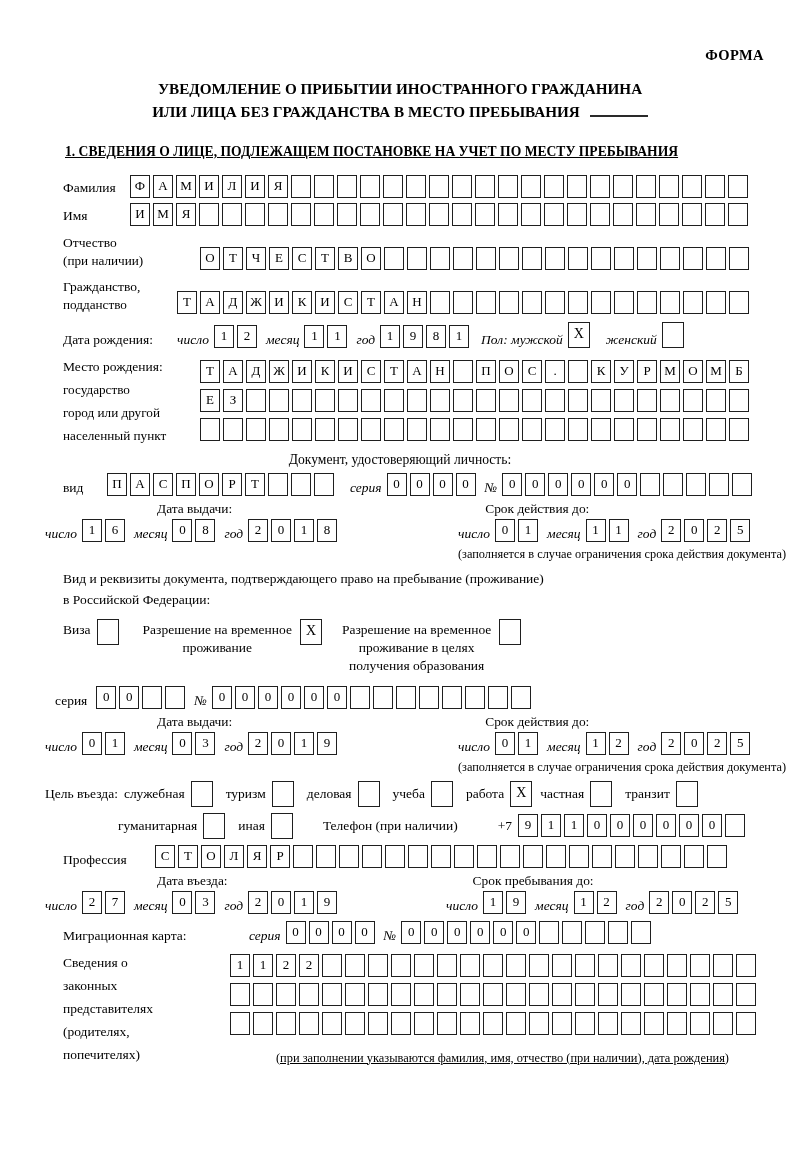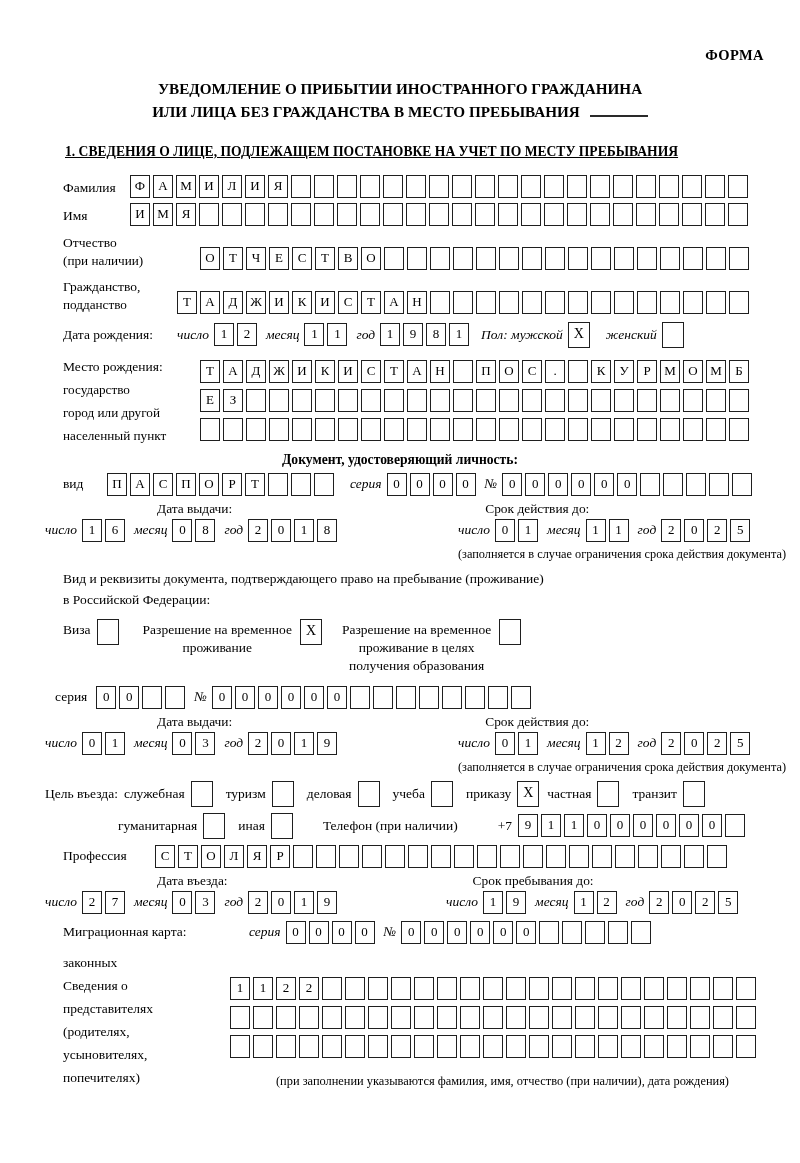--- a/index.html
+++ b/index.html
@@ -8,43 +8,43 @@
     font-family:"Liberation Serif","DejaVu Serif",serif;font-size:13.5px;
   }
   .page{position:relative;padding-top:34px;}
   .docref{margin-left:612px;font-size:12.6px;line-height:1.42;}
   .docref .part2{margin-top:5px;}
   .forma{text-align:right;padding-right:36px;font-weight:bold;font-size:14.5px;margin-top:13px;letter-spacing:.4px;}
   .title{text-align:center;font-weight:bold;font-size:15.2px;margin-top:14px;line-height:1.5;}
   .uline{display:inline-block;width:58px;border-bottom:2px solid #2a2a2a;height:.9em;margin-left:10px;}
   .sec{margin:20px 0 15px 65px;font-weight:bold;font-size:13.6px;text-decoration:underline;}
   .row{display:flex;align-items:flex-end;margin:0 0 5px 63px;}
-  .dl{align-items:center;margin-left:45px;}
+  .dl{margin-left:45px;}
   .flabel{flex-shrink:0;padding-top:3px;line-height:1.35;}
   .sub{font-size:13.2px;}
   .cells{display:flex;gap:3px;flex-wrap:nowrap;}
   .cell{box-sizing:border-box;flex-shrink:0;width:20px;height:23px;border:1.6px solid #1f1f1f;
         text-align:center;font-size:13px;line-height:19px;background:#fff;}
   .chk{width:22px;height:26px;line-height:22px;font-size:14px;}
   .glue{margin:0 5px 0 9px;white-space:nowrap;font-style:italic;}
   .dline .glue:first-child{margin-left:0;}
   .vstack{display:flex;flex-direction:column;}
   .vstack .cells{margin-bottom:6px;}
   .dhdr{display:flex;margin-left:45px;font-size:13.4px;margin-bottom:2px;align-items:flex-end;}
   .note{text-align:right;padding-right:14px;font-size:12.3px;margin-top:3px;margin-bottom:6px;}
   .intro{margin-left:63px;line-height:1.6;}
   .optrow{display:flex;align-items:flex-start;margin:6px 0 10px 63px;}
   .opt{display:flex;align-items:flex-start;}
   .olines{text-align:center;line-height:1.35;padding-top:4px;}
   .opt .cells{margin-left:8px;margin-top:2px;}
   .prow{display:flex;align-items:center;margin:0 0 6px 45px;}
   .prow .pl{margin-right:6px;white-space:nowrap;}
   .prow .cells{margin-right:13px;}
-  .cnote{font-size:12.4px;text-align:center;margin-top:10px;width:545px;}
-  .heading-c{text-align:center;font-weight:bold;font-size:13.6px;margin:2px 0 5px 0;}
+  .cnote{font-size:12.4px;text-align:center;margin-top:10px;width:545px;text-decoration:underline;}
+  .heading-c{text-align:center;font-weight:normal;font-size:13.6px;margin:2px 0 5px 0;}
 </style>
 </head>
 <body>
 
 <div class="page">
 
 
   <div class="forma">ФОРМА</div>
 
   <div class="title">
@@ -499,21 +499,21 @@
         <span class="cell chk"></span>
       </span>
     <span class="pl">деловая</span>
     <span class="cells">
         <span class="cell chk"></span>
       </span>
     <span class="pl">учеба</span>
     <span class="cells">
         <span class="cell chk"></span>
       </span>
-    <span class="pl">приказу</span>
+    <span class="pl">работа</span>
     <span class="cells" style="margin-right:8px">
         <span class="cell chk">X</span>
       </span>
     <span class="pl">частная</span>
     <span class="cells">
         <span class="cell chk"></span>
       </span>
     <span class="pl">транзит</span>
     <span class="cells">
         <span class="cell chk"></span>
@@ -638,25 +638,24 @@
         <span class="cell"></span>
         <span class="cell"></span>
         <span class="cell"></span>
         <span class="cell"></span>
         <span class="cell"></span>
       </span>
   </div>
 
   <div class="row" style="margin-top:7px">
     <div class="flabel" style="width:167px;line-height:23px;padding-top:0">
+      <div>Сведения о</div>
       <div>законных</div>
-      <div>Сведения о</div>
       <div>представителях</div>
       <div>(родителях,</div>
-      <div>усыновителях,</div>
       <div>попечителях)</div>
     </div>
     <div class="vstack">
       <div class="cells">
           <span class="cell">1</span>
           <span class="cell">1</span>
           <span class="cell">2</span>
           <span class="cell">2</span>
           <span class="cell"></span>
           <span class="cell"></span>

